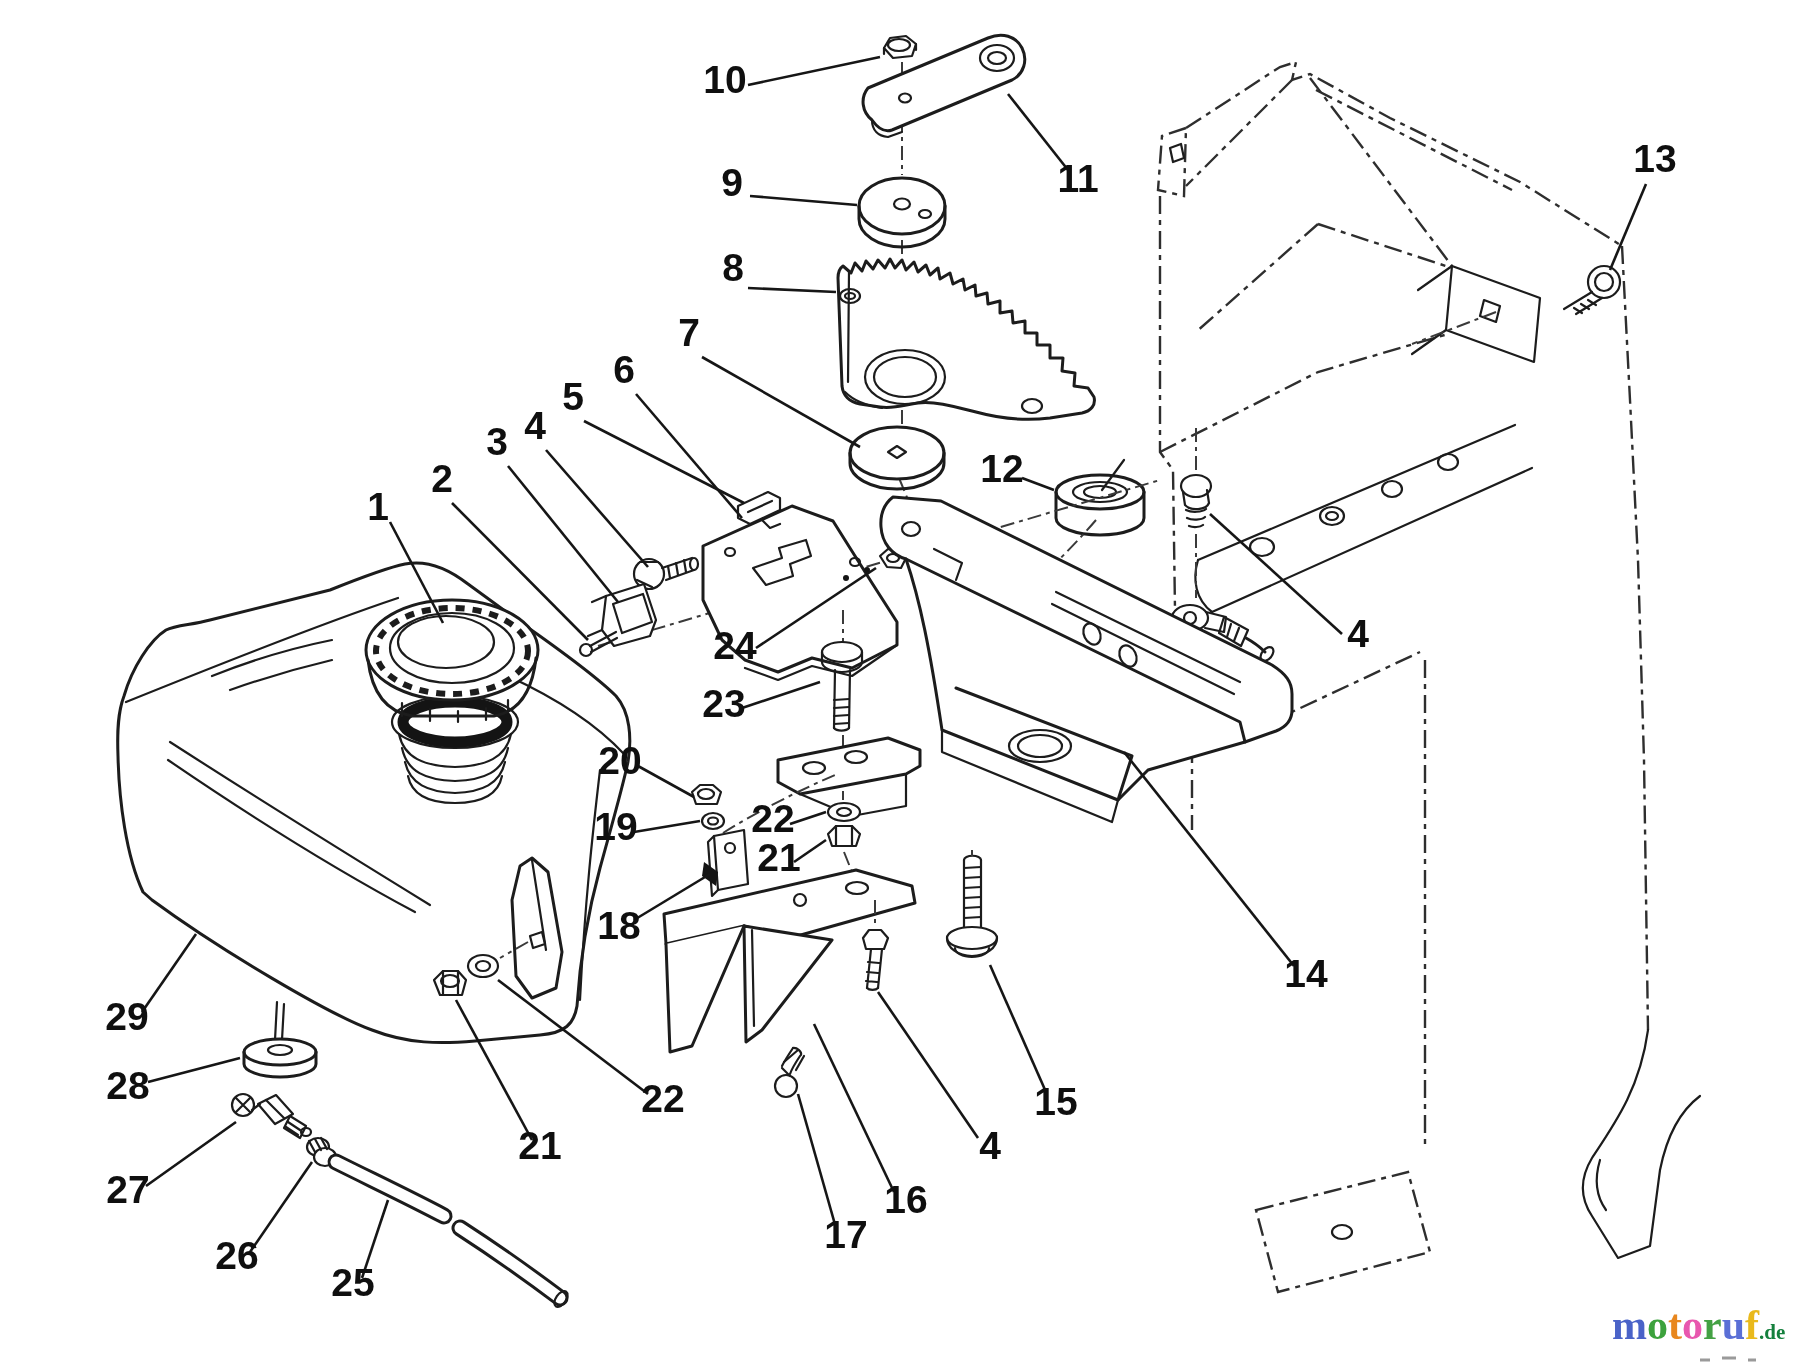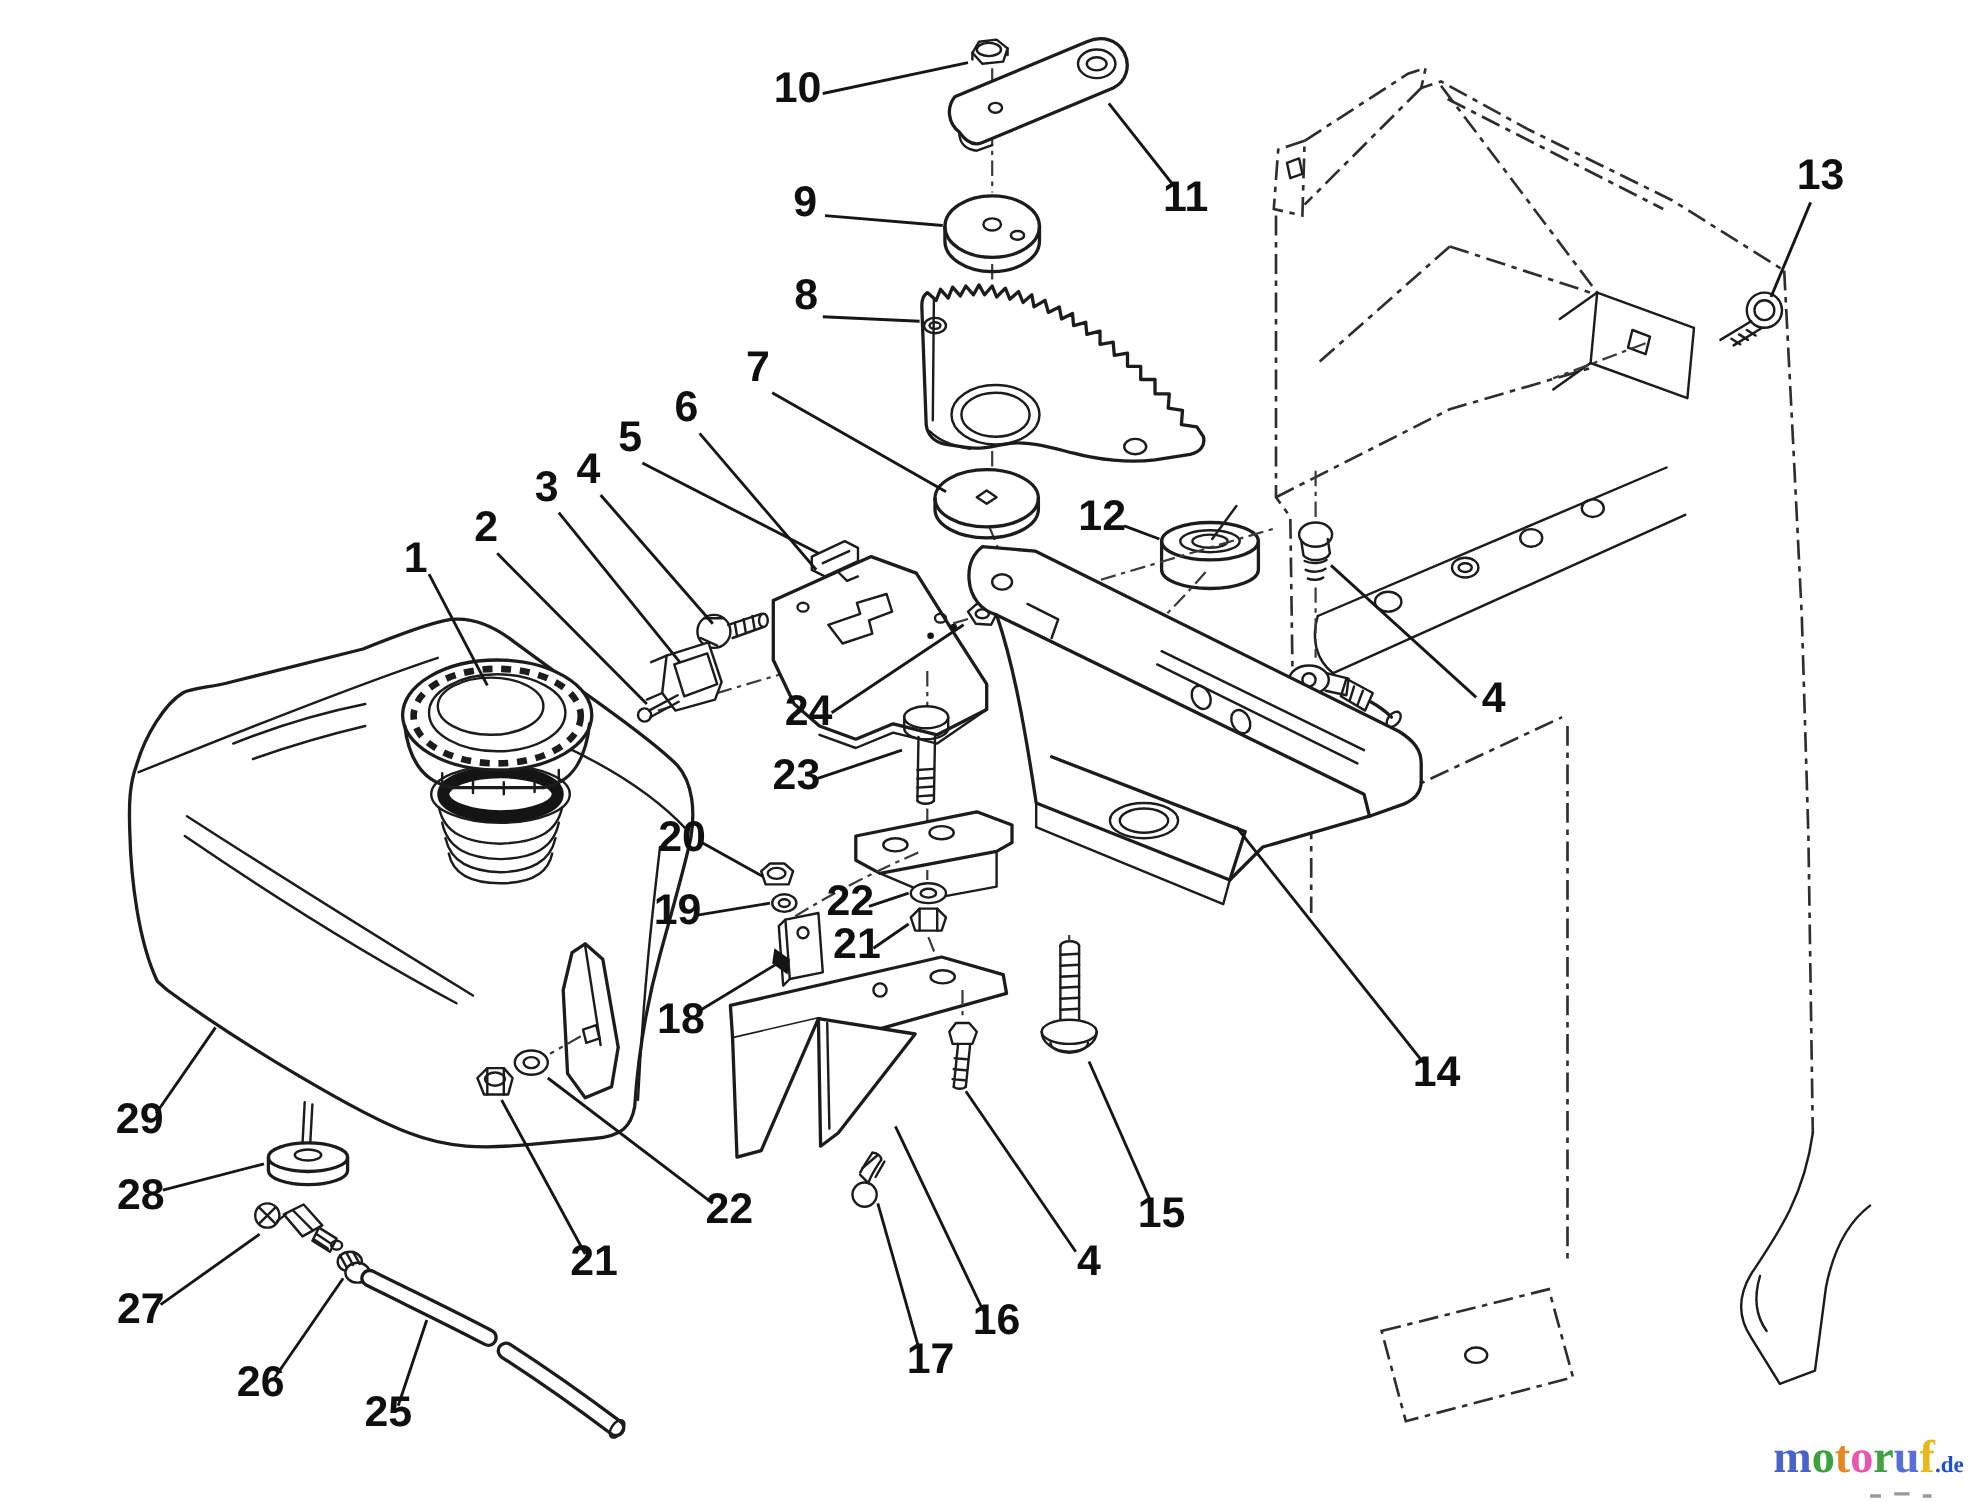--- a/index.html
+++ b/index.html
@@ -420,15 +420,15 @@
     <text class="callout" x="540" y="1159">21</text>
     <text class="callout" x="663" y="1112">22</text>
   </g>
 
   <g>
     <path d="M1700,1360 L1710,1360 M1722,1358 L1736,1358 M1748,1360 L1756,1360" stroke="#9a9a9a" stroke-width="3" fill="none"></path>
   </g>
 </svg>
 
   <div class="watermark">
-    <span style="color: rgb(74, 99, 200);">m</span><span style="color: rgb(61, 162, 61);">o</span><span style="color: rgb(232, 135, 30);">t</span><span style="color: rgb(232, 87, 174);">o</span><span style="color: rgb(67, 161, 67);">r</span><span style="color: rgb(90, 111, 214);">u</span><span style="color: rgb(233, 185, 28);">f</span><span class="de" style="color: #1d4ed8;">.de</span>
+    <span style="color: rgb(74, 99, 200);">m</span><span style="color: rgb(61, 162, 61);">o</span><span style="color: rgb(232, 135, 30);">t</span><span style="color: rgb(232, 87, 174);">o</span><span style="color: rgb(67, 161, 67);">r</span><span style="color: rgb(90, 111, 214);">u</span><span style="color: rgb(233, 185, 28);">f</span><span class="de" style="color: #15803d;">.de</span>
   </div>
 </div>
 
 </body></html>

